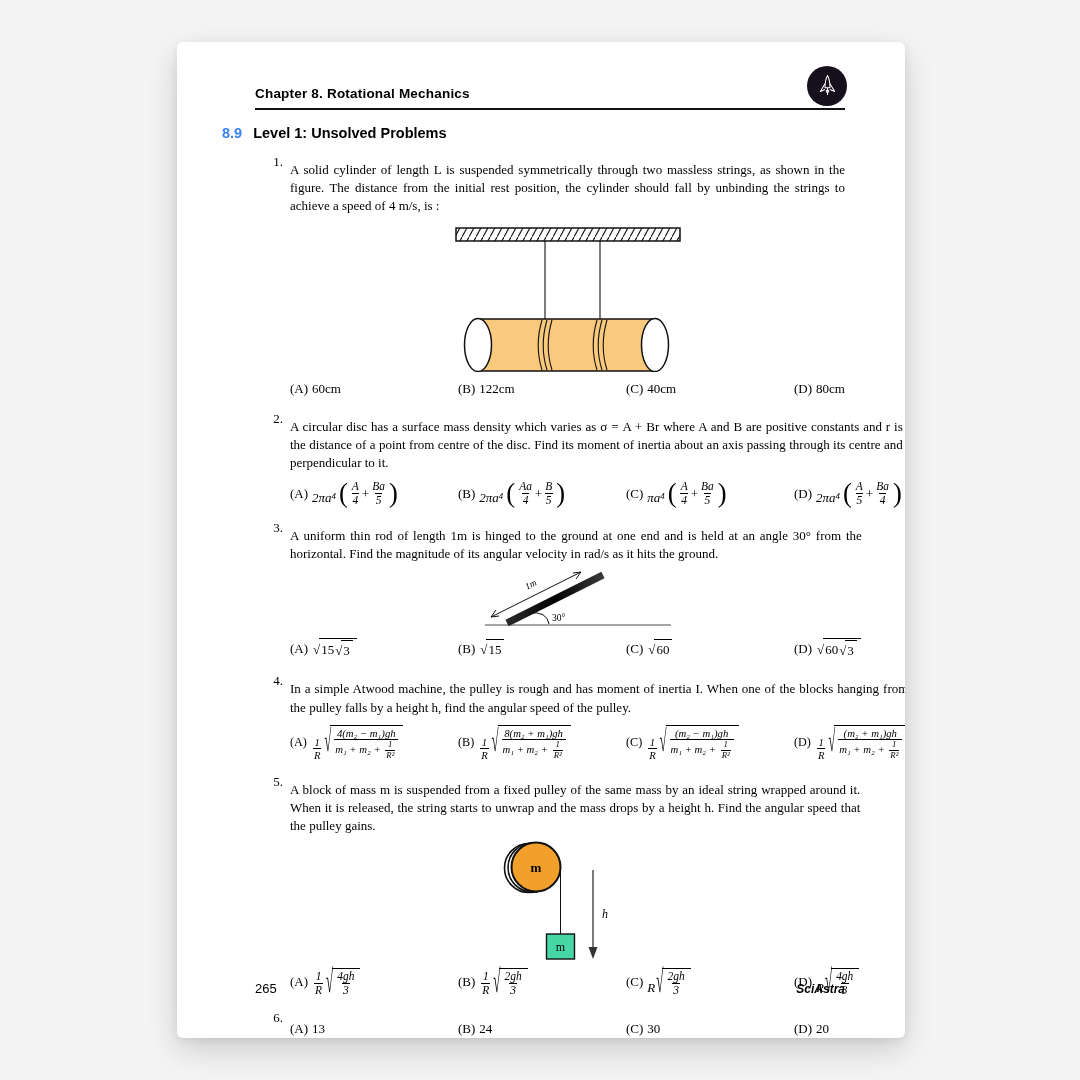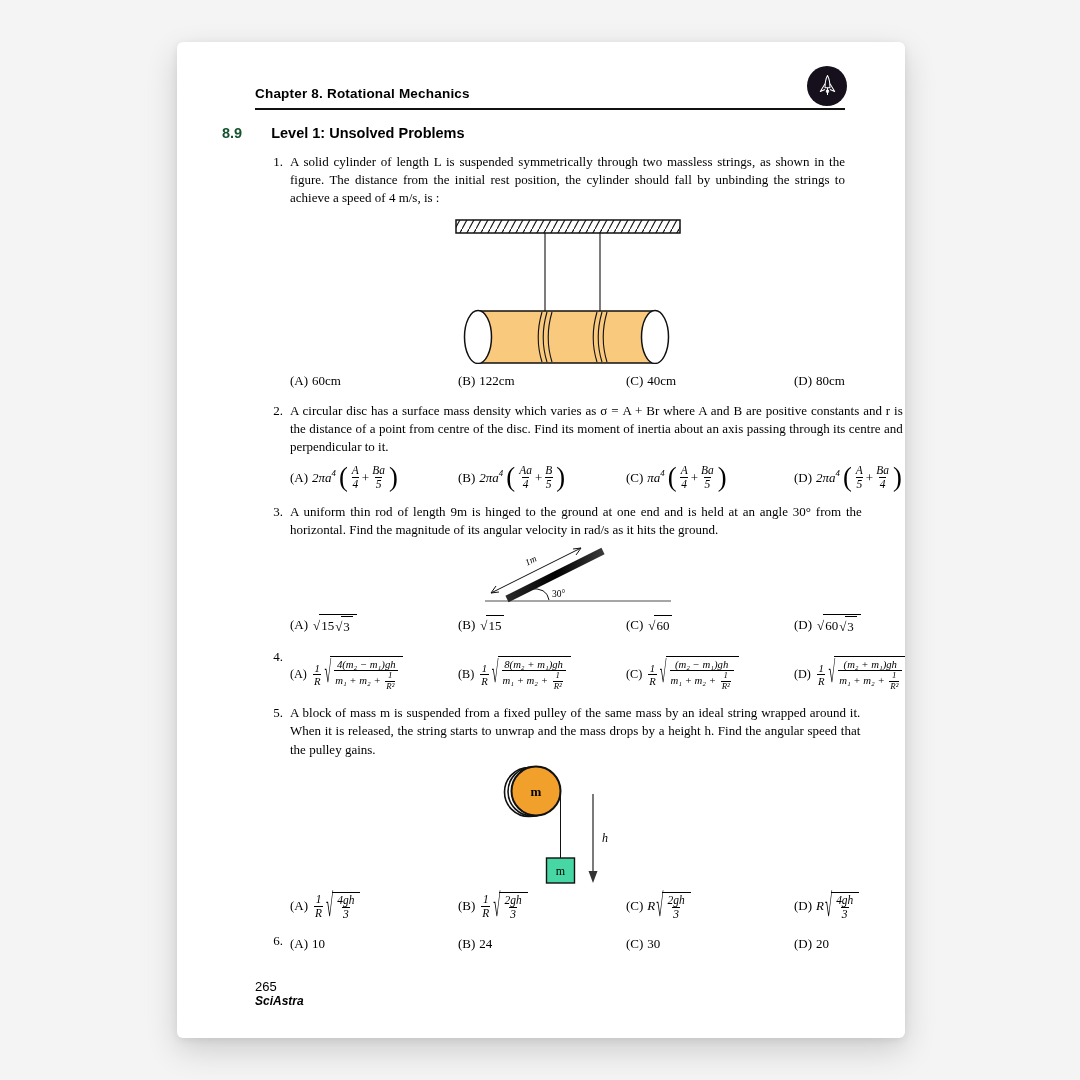--- a/index.html
+++ b/index.html
@@ -7,56 +7,56 @@
   .page{position:absolute;left:177px;top:42px;width:728px;height:996px;background:#ffffff;
     border-radius:6px;box-shadow:0 12px 32px rgba(0,0,0,.16),0 2px 8px rgba(0,0,0,.08);overflow:hidden;}
   
   .header{position:relative;margin:44px 60px 0 78px;}
   .chapter{font-family:"Liberation Sans",sans-serif;font-weight:bold;font-size:13.5px;
     letter-spacing:.2px;padding-bottom:7px;border-bottom:2px solid #111;}
   .logo{position:absolute;right:-2px;top:-20px;width:40px;height:40px;border-radius:50%;
     background:#16101d;display:flex;align-items:center;justify-content:center;}
   .section-heading{margin:15px 60px 6px 45px;font-family:"Liberation Sans",sans-serif;
     font-weight:bold;font-size:14.5px;}
-  .section-num{color:#14532d;margin-right:29px;}
+  .section-num{color:#3b82f6;margin-right:11px;}
   
   .problems{margin:10px 60px 0 86px;font-size:13px;line-height:1.4;}
   .problem{display:flex;margin-top:12px;}
   .pnum{min-width:20px;text-align:right;padding-right:7px;}
-  .pbody{flex:1;}
+  .pbody{flex:1;margin-top:8px;}
   .ptext{text-align:justify;}
   .figure{display:flex;justify-content:center;}
   .fig1{margin:8px 0 2px;}
   .fig3{margin:5px 0 2px;}
   .fig5{margin:3px 0 0;}
   .opts{display:grid;grid-template-columns:168px 168px 168px 1fr;margin-top:8px;align-items:center;}
   .opt{display:flex;align-items:center;white-space:nowrap;}
   .opt-label{margin-right:4px;}
   
-  .math{font-style:italic;display:inline-flex;align-items:center;}
+  .math{font-style:italic;display:inline-flex;align-items:flex-end;}
   .mt{font-style:normal;}
   .mi{font-style:italic;}
   .msup{font-size:.68em;position:relative;top:-.55em;font-style:italic;}
   .frac{display:inline-flex;flex-direction:column;align-items:center;text-align:center;
     font-size:.88em;line-height:1.12;margin:0 2px;vertical-align:middle;}
   .frac .den{border-top:1px solid #000;padding:0 1px;}
   .frac .num{padding:0 1px;}
   .frac .frac{font-size:.82em;}
   .sqrt{display:inline-flex;align-items:center;margin:0 1px;}
   .sqrt .radical{font-style:normal;line-height:1;margin-right:-1px;}
   .sqrt.tall .radical{transform:scaleY(2.5);transform-origin:50% 58%;}
   .sqrt .radicand{border-top:1.1px solid #000;padding:1px 3px 0 2px;display:inline-flex;align-items:center;}
   .pwrap{display:inline-flex;align-items:center;margin-left:2px;}
   .bigp{font-style:normal;font-size:2.05em;font-weight:300;line-height:.85;padding:0 1px;
     transform:scaleY(1.05);}
   .pinner{display:inline-flex;align-items:center;}
   .dense{font-size:12.2px;}
   
-  .footer{position:absolute;left:78px;right:60px;bottom:30px;display:flex;
-    justify-content:space-between;align-items:baseline;font-family:"Liberation Sans",sans-serif;flex-direction:column;}
+  .footer{position:absolute;left:78px;right:60px;bottom:42px;display:flex;
+    justify-content:space-between;align-items:baseline;font-family:"Liberation Sans",sans-serif;}
   .pageno{font-size:13px;}
   .brand{font-size:12px;font-weight:bold;font-style:italic;}
 </style>
 </head>
 <body>
 
 <div class="page">
 
   <div class="header">
     <div class="chapter">Chapter 8. Rotational Mechanics</div>
@@ -228,21 +228,21 @@
                 </span>
               </span>
             </div>
         </div>
       </div>
     </div>
 
     <div class="problem">
       <div class="pnum">3.</div>
       <div class="pbody">
-        <div class="ptext">A uniform thin rod of length 9m is hinged to the ground at one end and is held at an angle 30° from the horizontal. Find the magnitude of its angular velocity in rad/s as it hits the ground.</div>
+        <div class="ptext">A uniform thin rod of length 1m is hinged to the ground at one end and is held at an angle 30° from the horizontal. Find the magnitude of its angular velocity in rad/s as it hits the ground.</div>
         <div class="figure fig3">
           <svg width="210" height="62" viewBox="0 0 210 62">
             <defs>
               <linearGradient id="rodgrad" x1="0" y1="0" x2="1" y2="0">
                 <stop offset="0" stop-color="#2a2a2a"></stop>
                   <stop offset=".5" stop-color="#000"></stop>
                   <stop offset="1" stop-color="#3a3a3a"></stop>
               </linearGradient>
             </defs>
             <line x1="14" y1="57" x2="200" y2="57" stroke="#888" stroke-width="1.6"></line>
@@ -312,20 +312,21 @@
                 </span>
               </span>
             </div>
         </div>
       </div>
     </div>
 
     <div class="problem">
       <div class="pnum">4.</div>
       <div class="pbody">
+        <div class="ptext">In a simple Atwood machine, the pulley is rough and has moment of inertia I. When one of the blocks hanging from the pulley falls by a height h, find the angular speed of the pulley.</div>
         <div class="opts dense">
           <div class="opt">
               <span class="opt-label">(A)</span>
               <span class="opt-math math">
                 <span class="frac">
                   <span class="num">1</span>
                   <span class="den">R</span>
                 </span>
                 <span class="sqrt tall">
                   <span class="radical">√</span>
@@ -497,21 +498,21 @@
       </div>
     </div>
 
     <div class="problem">
       <div class="pnum">6.</div>
       <div class="pbody">
         <div class="opts" style="margin-top:3px">
           <div class="opt">
               <span class="opt-label">(A)</span>
               <span class="opt-math math">
-                <span class="mt">10</span>
+                <span class="mt">13</span>
               </span>
             </div>
           <div class="opt">
               <span class="opt-label">(B)</span>
               <span class="opt-math math">
                 <span class="mt">24</span>
               </span>
             </div>
           <div class="opt">
               <span class="opt-label">(C)</span>

